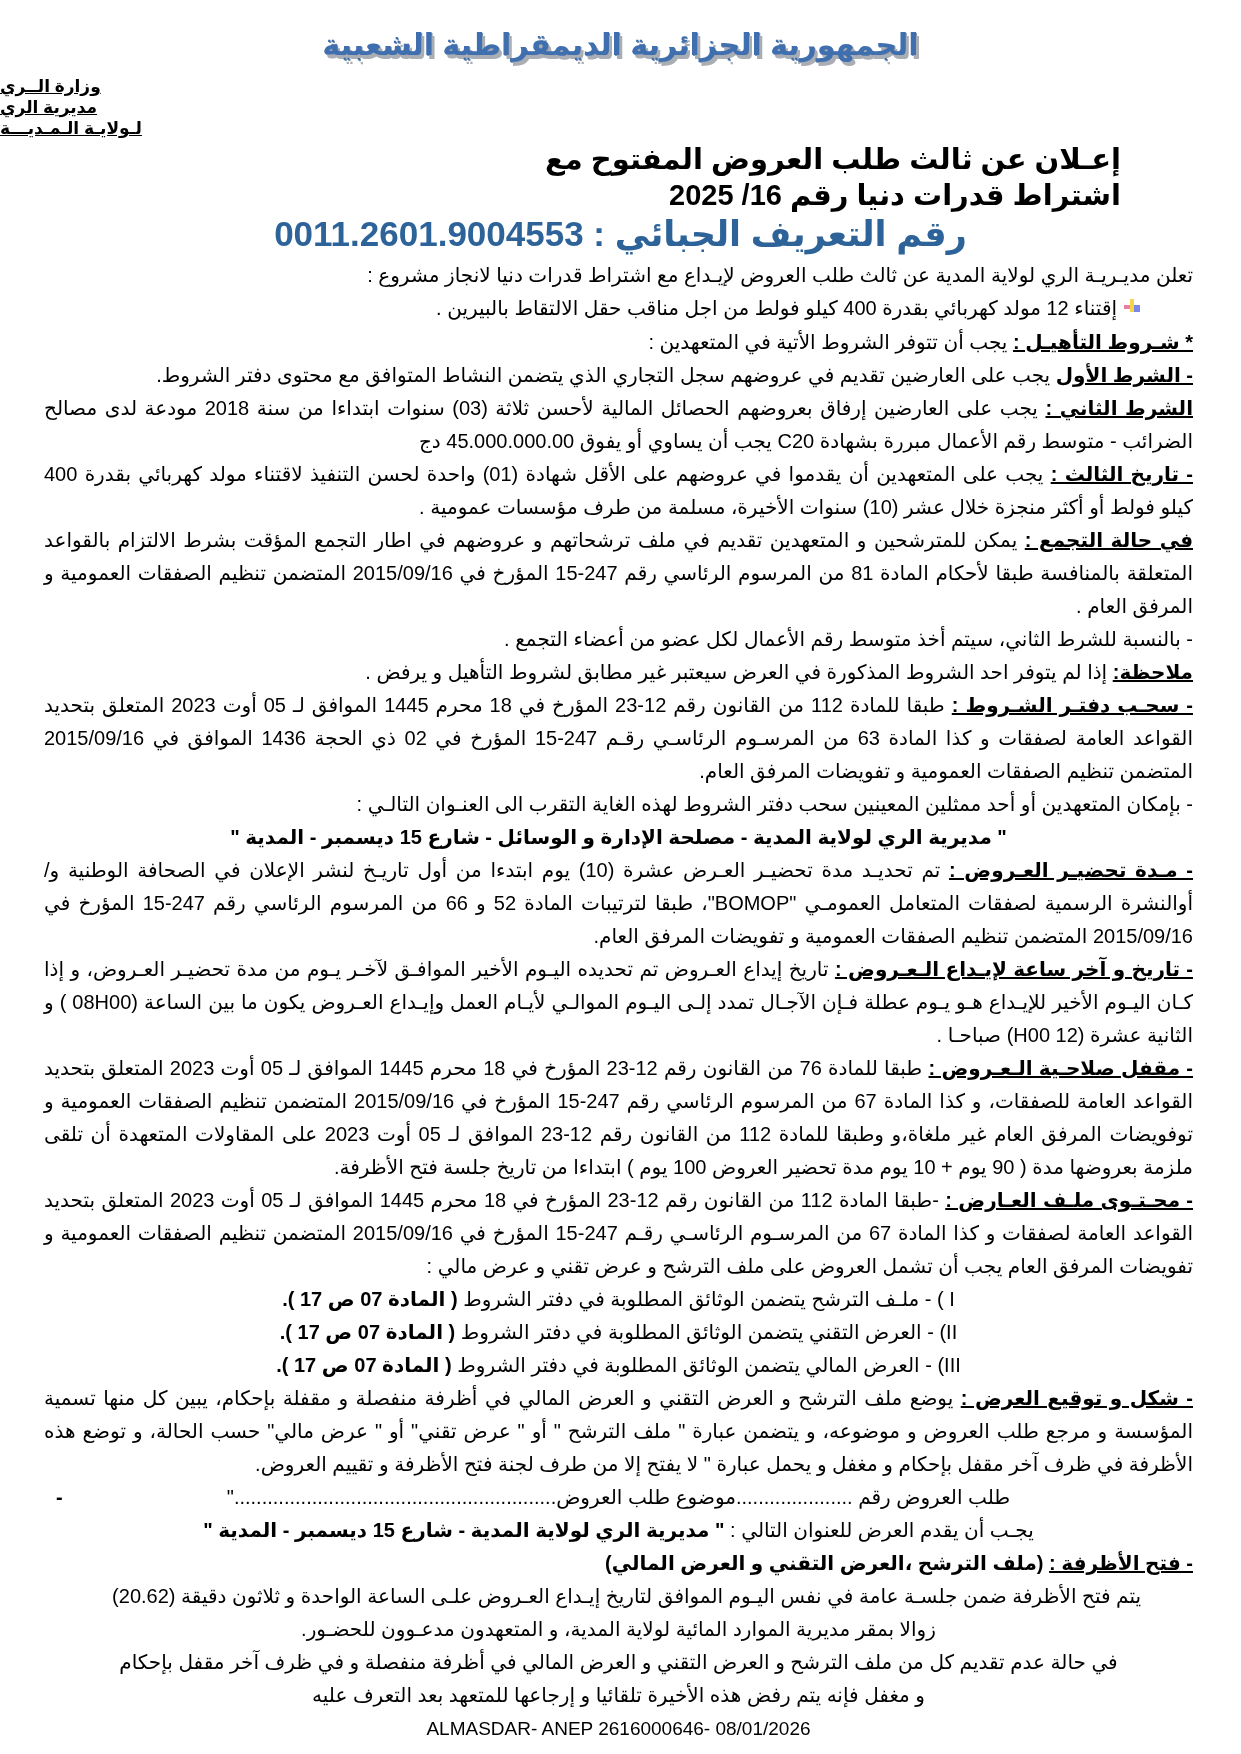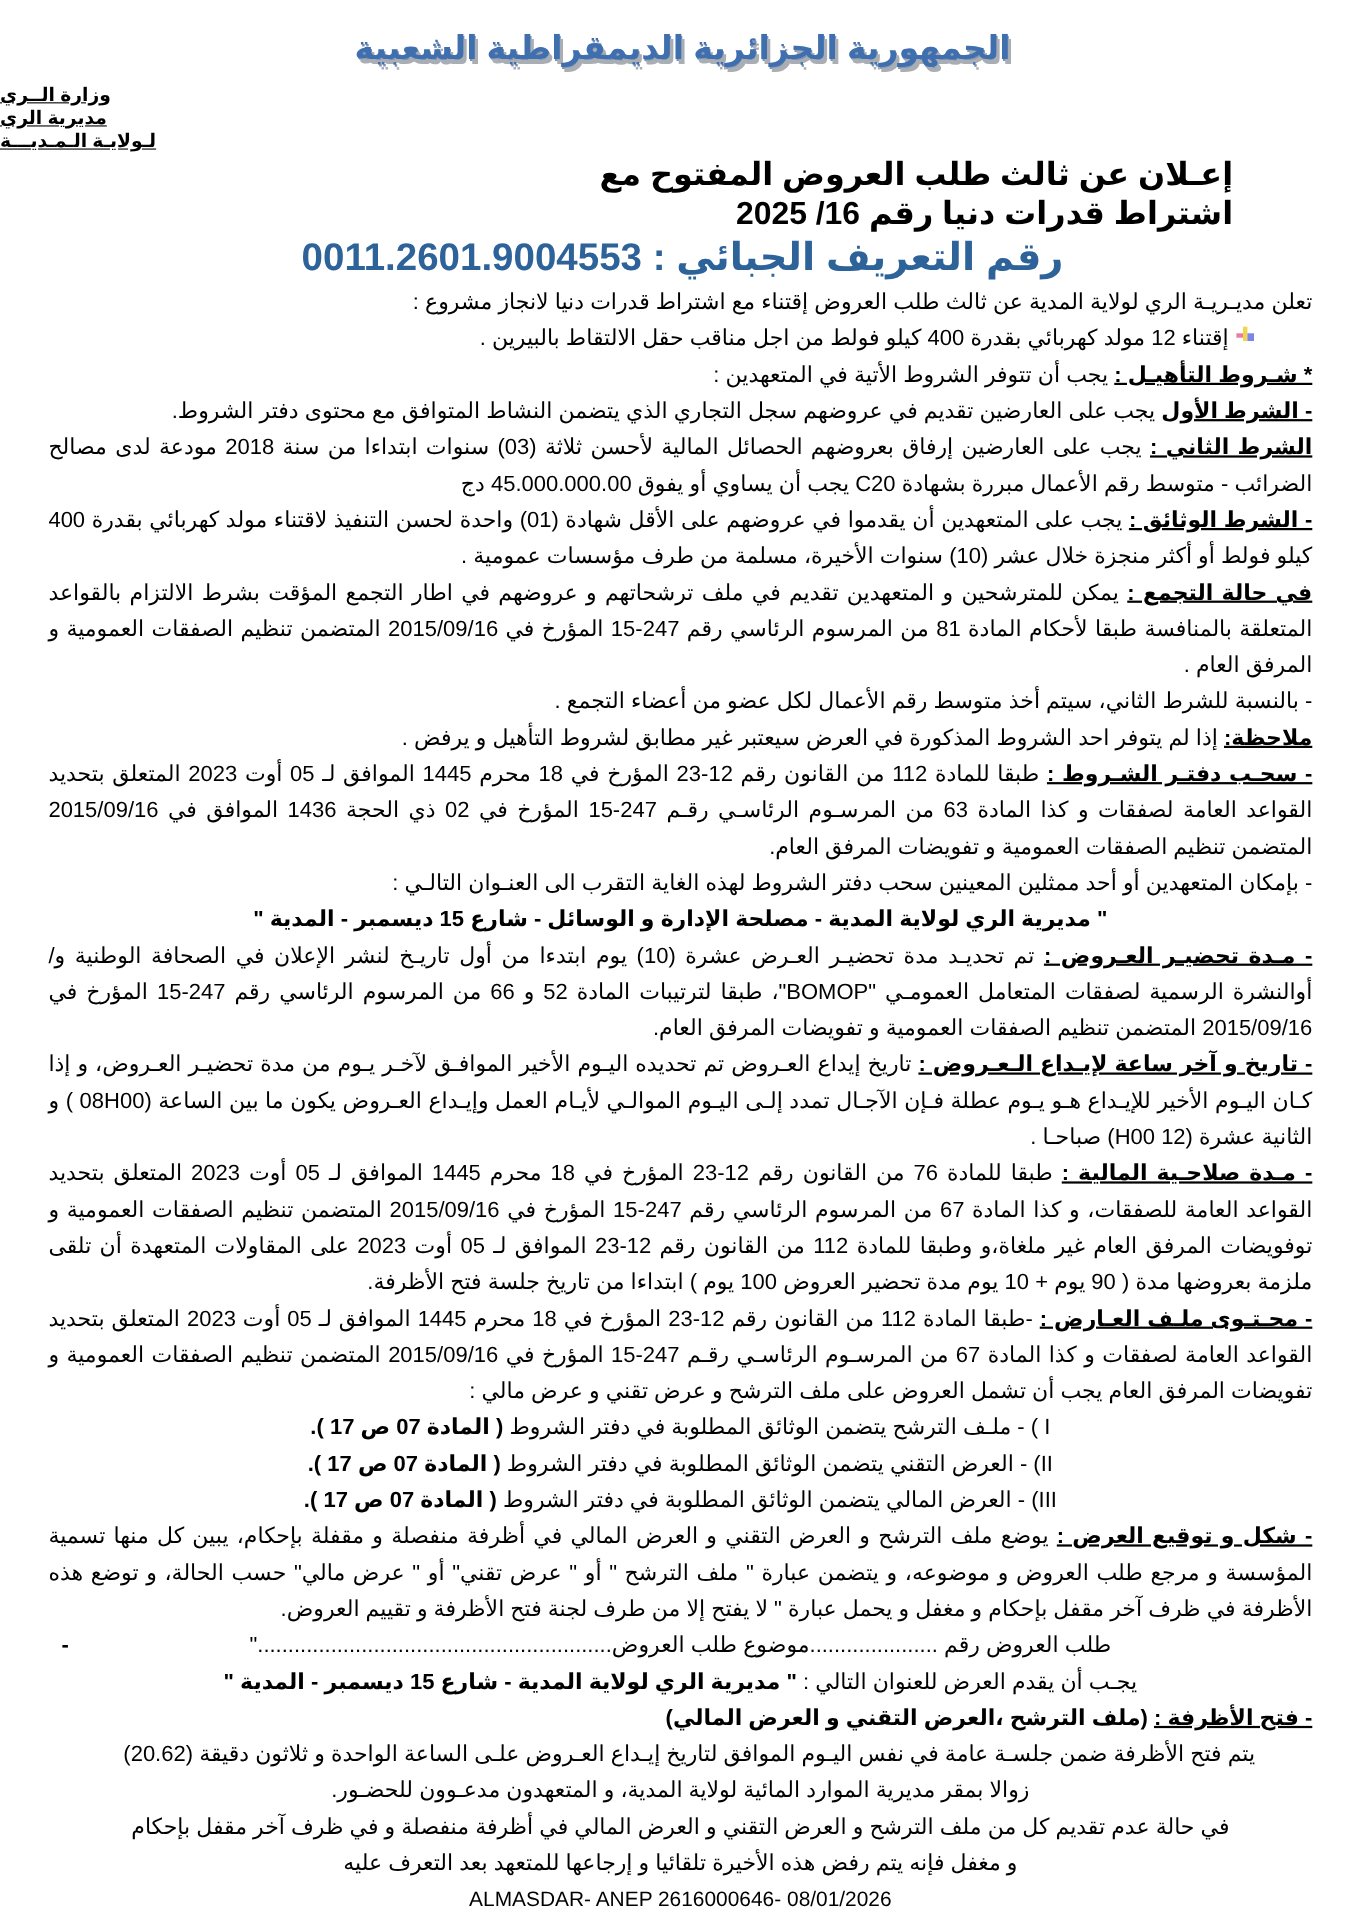--- a/index.html
+++ b/index.html
@@ -72,21 +72,21 @@
 
   <div class="main-title">
     <div>إعـلان عن ثالث طلب  العروض المفتوح مع</div>
     <div>اشتراط قدرات دنيا  رقم 16/  2025</div>
   </div>
 
   <div class="taxid">رقم التعريف الجبائي : 0011.2601.9004553</div>
 
   <div class="body-text">
 
-    <p class="p right">تعلن مديـريـة الري لولاية المدية عن  ثالث طلب العروض إقتناء مع اشتراط قدرات دنيا لانجاز مشروع :</p>
+    <p class="p right">تعلن مديـريـة الري لولاية المدية عن  ثالث طلب العروض لإيـداع مع اشتراط قدرات دنيا لانجاز مشروع :</p>
 
     <p class="p right indent">
       <span class="bullet-icon"><svg width="18" height="18" viewBox="0 0 18 18">
             <rect x="7" y="1" width="4" height="13" fill="#f3d54d"></rect>
             <rect x="1" y="7" width="6" height="4" fill="#e87da0"></rect>
             <rect x="11" y="7" width="6" height="7" fill="#7a86e8"></rect>
           </svg></span><span>إقتناء 12 مولد كهربائي بقدرة 400 كيلو فولط من اجل مناقب حقل الالتقاط بالبيرين  .</span>
     </p>
 
     <p class="p right">
@@ -98,21 +98,21 @@
       <span class="lbl">- الشرط الأول</span>
       <span>يجب على العارضين تقديم في عروضهم سجل التجاري الذي يتضمن النشاط المتوافق مع محتوى دفتر الشروط.</span>
     </p>
 
     <p class="p">
       <span class="lbl">الشرط الثاني :</span>
       <span>يجب على العارضين إرفاق بعروضهم الحصائل المالية لأحسن ثلاثة (03) سنوات ابتداءا من سنة 2018 مودعة لدى مصالح الضرائب - متوسط رقم الأعمال مبررة بشهادة C20 يجب أن يساوي أو يفوق  45.000.000.00 دج</span>
     </p>
 
     <p class="p">
-      <span class="lbl">- الشرط الوثائق :</span>
+      <span class="lbl">- تاريخ الثالث :</span>
       <span>يجب على المتعهدين أن يقدموا في عروضهم على الأقل  شهادة (01) واحدة لحسن التنفيذ لاقتناء مولد كهربائي بقدرة 400 كيلو فولط أو أكثر منجزة خلال عشر (10) سنوات الأخيرة، مسلمة من طرف مؤسسات عمومية .</span>
     </p>
 
     <p class="p">
       <span class="lbl">في حالة التجمع :</span>
       <span>يمكن للمترشحين و المتعهدين تقديم في ملف ترشحاتهم و عروضهم في اطار التجمع المؤقت بشرط الالتزام بالقواعد المتعلقة بالمنافسة طبقا لأحكام المادة 81 من المرسوم الرئاسي رقم 247-15 المؤرخ في 2015/09/16 المتضمن تنظيم الصفقات العمومية و المرفق العام .</span>
     </p>
 
     <p class="p right">- بالنسبة للشرط الثاني، سيتم أخذ متوسط رقم الأعمال لكل عضو من أعضاء التجمع .</p>
 
@@ -134,21 +134,21 @@
       <span class="lbl">- مـدة تحضيـر العـروض :</span>
       <span>تم تحديـد مدة تحضيـر العـرض عشرة (10) يوم ابتدءا من أول تاريـخ لنشر الإعلان في الصحافة الوطنية و/أوالنشرة الرسمية لصفقات المتعامل العمومـي "BOMOP"، طبقا لترتيبات المادة 52 و 66 من المرسوم الرئاسي رقم 247-15 المؤرخ في 2015/09/16 المتضمن تنظيم الصفقات العمومية و تفويضات المرفق العام.</span>
     </p>
 
     <p class="p">
       <span class="lbl">- تاريخ و آخر ساعة لإيـداع الـعـروض :</span>
       <span>تاريخ إيداع العـروض تم تحديده اليـوم الأخير  الموافـق لآخـر يـوم من مدة تحضيـر العـروض، و إذا كـان اليـوم الأخير للإيـداع هـو يـوم عطلة فـإن الآجـال تمدد إلـى اليـوم الموالـي لأيـام العمل وإيـداع العـروض يكون ما بين الساعة  (08H00 ) و الثانية عشرة (12 H00) صباحـا .</span>
     </p>
 
     <p class="p">
-      <span class="lbl">- مـدة صلاحـية المالية :</span>
+      <span class="lbl">- مقفل صلاحـية الـعـروض :</span>
       <span>طبقا للمادة 76 من القانون رقم 12-23 المؤرخ في 18 محرم 1445 الموافق لـ 05 أوت 2023 المتعلق بتحديد القواعد العامة  للصفقات،  و  كذا المادة 67 من المرسوم الرئاسي رقم 247-15 المؤرخ في 2015/09/16 المتضمن تنظيم الصفقات العمومية و توفويضات المرفق العام غير ملغاة،و وطبقا للمادة 112 من القانون رقم 12-23 الموافق لـ 05 أوت 2023 على المقاولات المتعهدة أن تلقى ملزمة بعروضها مدة ( 90 يوم + 10 يوم مدة تحضير العروض 100 يوم ) ابتداءا من تاريخ جلسة فتح الأظرفة.</span>
     </p>
 
     <p class="p">
       <span class="lbl">- محـتـوى ملـف العـارض :</span>
       <span>-طبقا المادة 112 من القانون رقم 12-23 المؤرخ في 18 محرم 1445 الموافق لـ 05 أوت  2023   المتعلق بتحديد القواعد العامة لصفقات و كذا المادة 67 من المرسـوم الرئاسـي رقـم 247-15 المؤرخ في 2015/09/16 المتضمن تنظيم الصفقات العمومية  و تفويضات المرفق العام  يجب أن تشمل العروض على ملف الترشح و عرض تقني و عرض مالي :</span>
     </p>
 
     <p class="p center">
       <span>I )</span>

